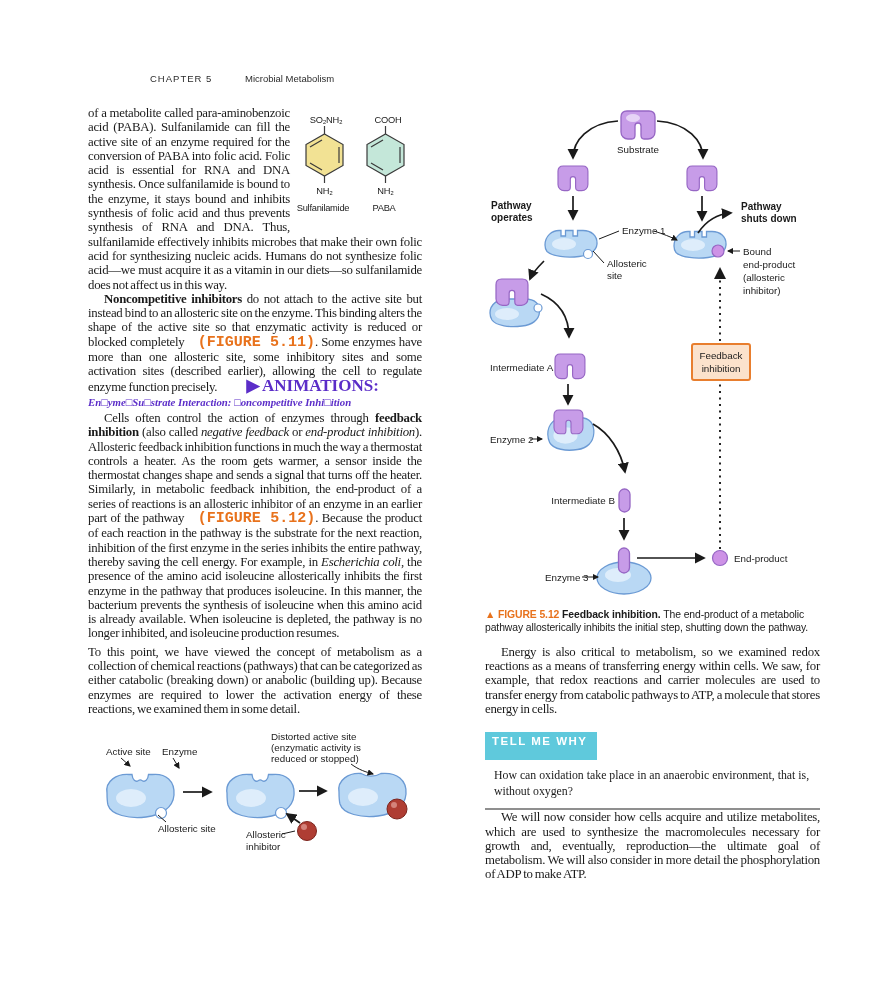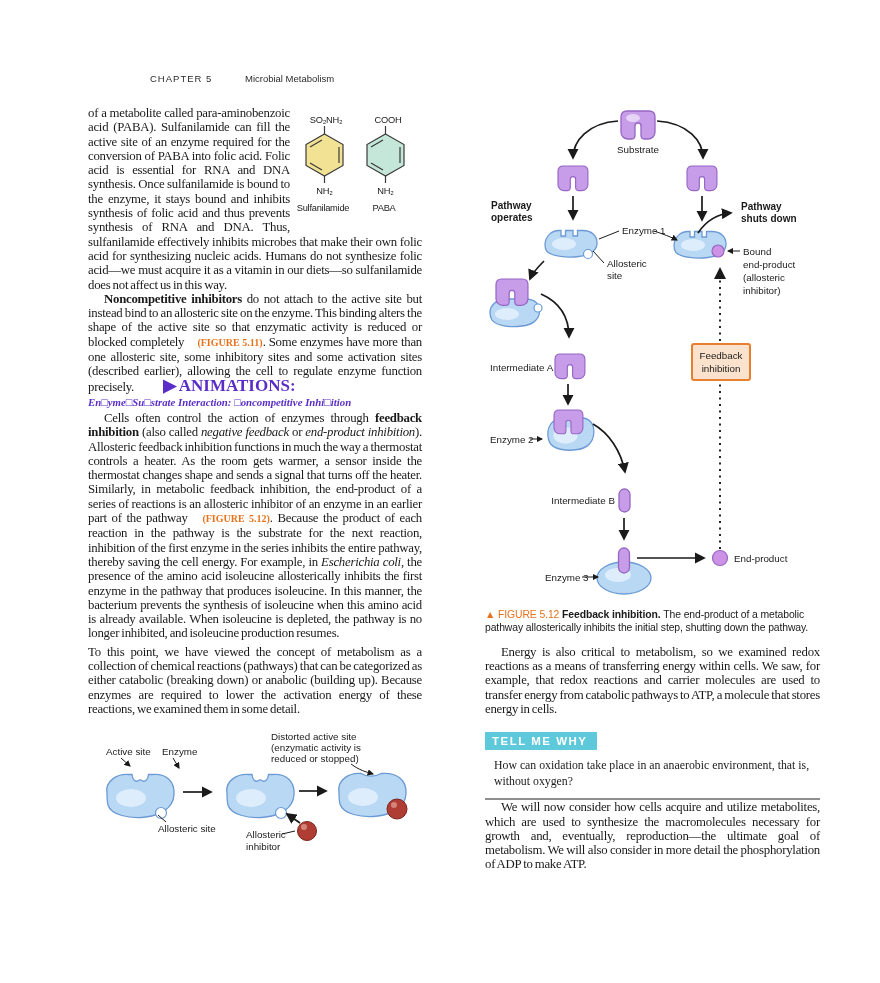--- a/index.html
+++ b/index.html
@@ -10,34 +10,34 @@
   .header .chap{letter-spacing:1px;}
   .header .btitle{margin-left:30px;}
   .col-left{position:absolute;left:88px;top:106px;width:334px;}
   .col-right{position:absolute;left:437px;top:108px;width:335px;margin-left:48px;}
   p.body{font-size:12.8px;line-height:14.3px;text-align:justify;margin:0;
          letter-spacing:-0.25px;word-spacing:-0.8px;}
   .ind{text-indent:16px;}
   .rt-n{}
   .rt-b{font-weight:bold;}
   .rt-i{font-style:italic;}
-  .rt-figref{color:#e8721c;font-weight:bold;font-family:Liberation Serif, serif;font-size:10px;letter-spacing:0;padding-left:10px;}
+  .rt-figref{color:#e8721c;font-weight:bold;font-family:Liberation Mono, monospace;font-size:15px;letter-spacing:0;padding-left:10px;}
   .rt-anim{color:#5b2dc8;font-weight:bold;font-family:Liberation Serif, serif;font-size:17px;letter-spacing:0;padding-left:27px;}
   .anim-line{color:#5b2dc8;font-weight:bold;font-style:italic;font-family:Liberation Serif, serif;
              font-size:10.8px;line-height:14px;margin:1px 0 2px 0;letter-spacing:0;}
   .chem-float{float:right;width:126px;height:112px;margin:0 0 4px 6px;}
   .fig511{margin-top:14px;}
   .caption{font-family:"Liberation Sans",sans-serif;font-size:10.4px;line-height:13.2px;
            margin-top:6px;color:#1a1a1a;letter-spacing:-0.1px;}
-  .rt-figcap{color:#e8721c;font-weight:normal;}
+  .rt-figcap{color:#e8721c;font-weight:bold;}
   .rt-capb{font-weight:bold;}
   .para-energy{margin-top:24px;}
   .tmw-banner{display:inline-block;background:#5fc9dc;color:#ffffff;
               font-family:"Liberation Sans",sans-serif;font-weight:bold;font-size:11.5px;
-              letter-spacing:1.5px;padding:3px 9px 3px 7px;margin-top:16px;}
+              letter-spacing:1.5px;padding:3px 9px 13px 7px;margin-top:16px;}
   .tmw-q{font-family:Liberation Serif, serif;font-size:11.8px;line-height:16px;
          padding:5px 4px 9px 9px;border-bottom:2px solid #8f8f8f;margin-top:2px;font-weight:500;}
   .para-final{margin-top:20px;}
   .lbl{font-family:"Liberation Sans",sans-serif;font-size:9.8px;fill:#1a1a1a;}
   .lblb{font-family:"Liberation Sans",sans-serif;font-size:10px;font-weight:bold;fill:#1a1a1a;}
   .arrow{fill:none;stroke:#1a1a1a;stroke-width:1.7;}
   .thin{fill:none;stroke:#1a1a1a;stroke-width:1;}
   .blue{fill:#b9d8f4;stroke:#6b9ad4;stroke-width:1.3;}
   .purp{fill:#c79ce8;stroke:#9666c4;stroke-width:1.3;}
   .bite{fill:#ffffff;stroke:#6b9ad4;stroke-width:1.2;}

